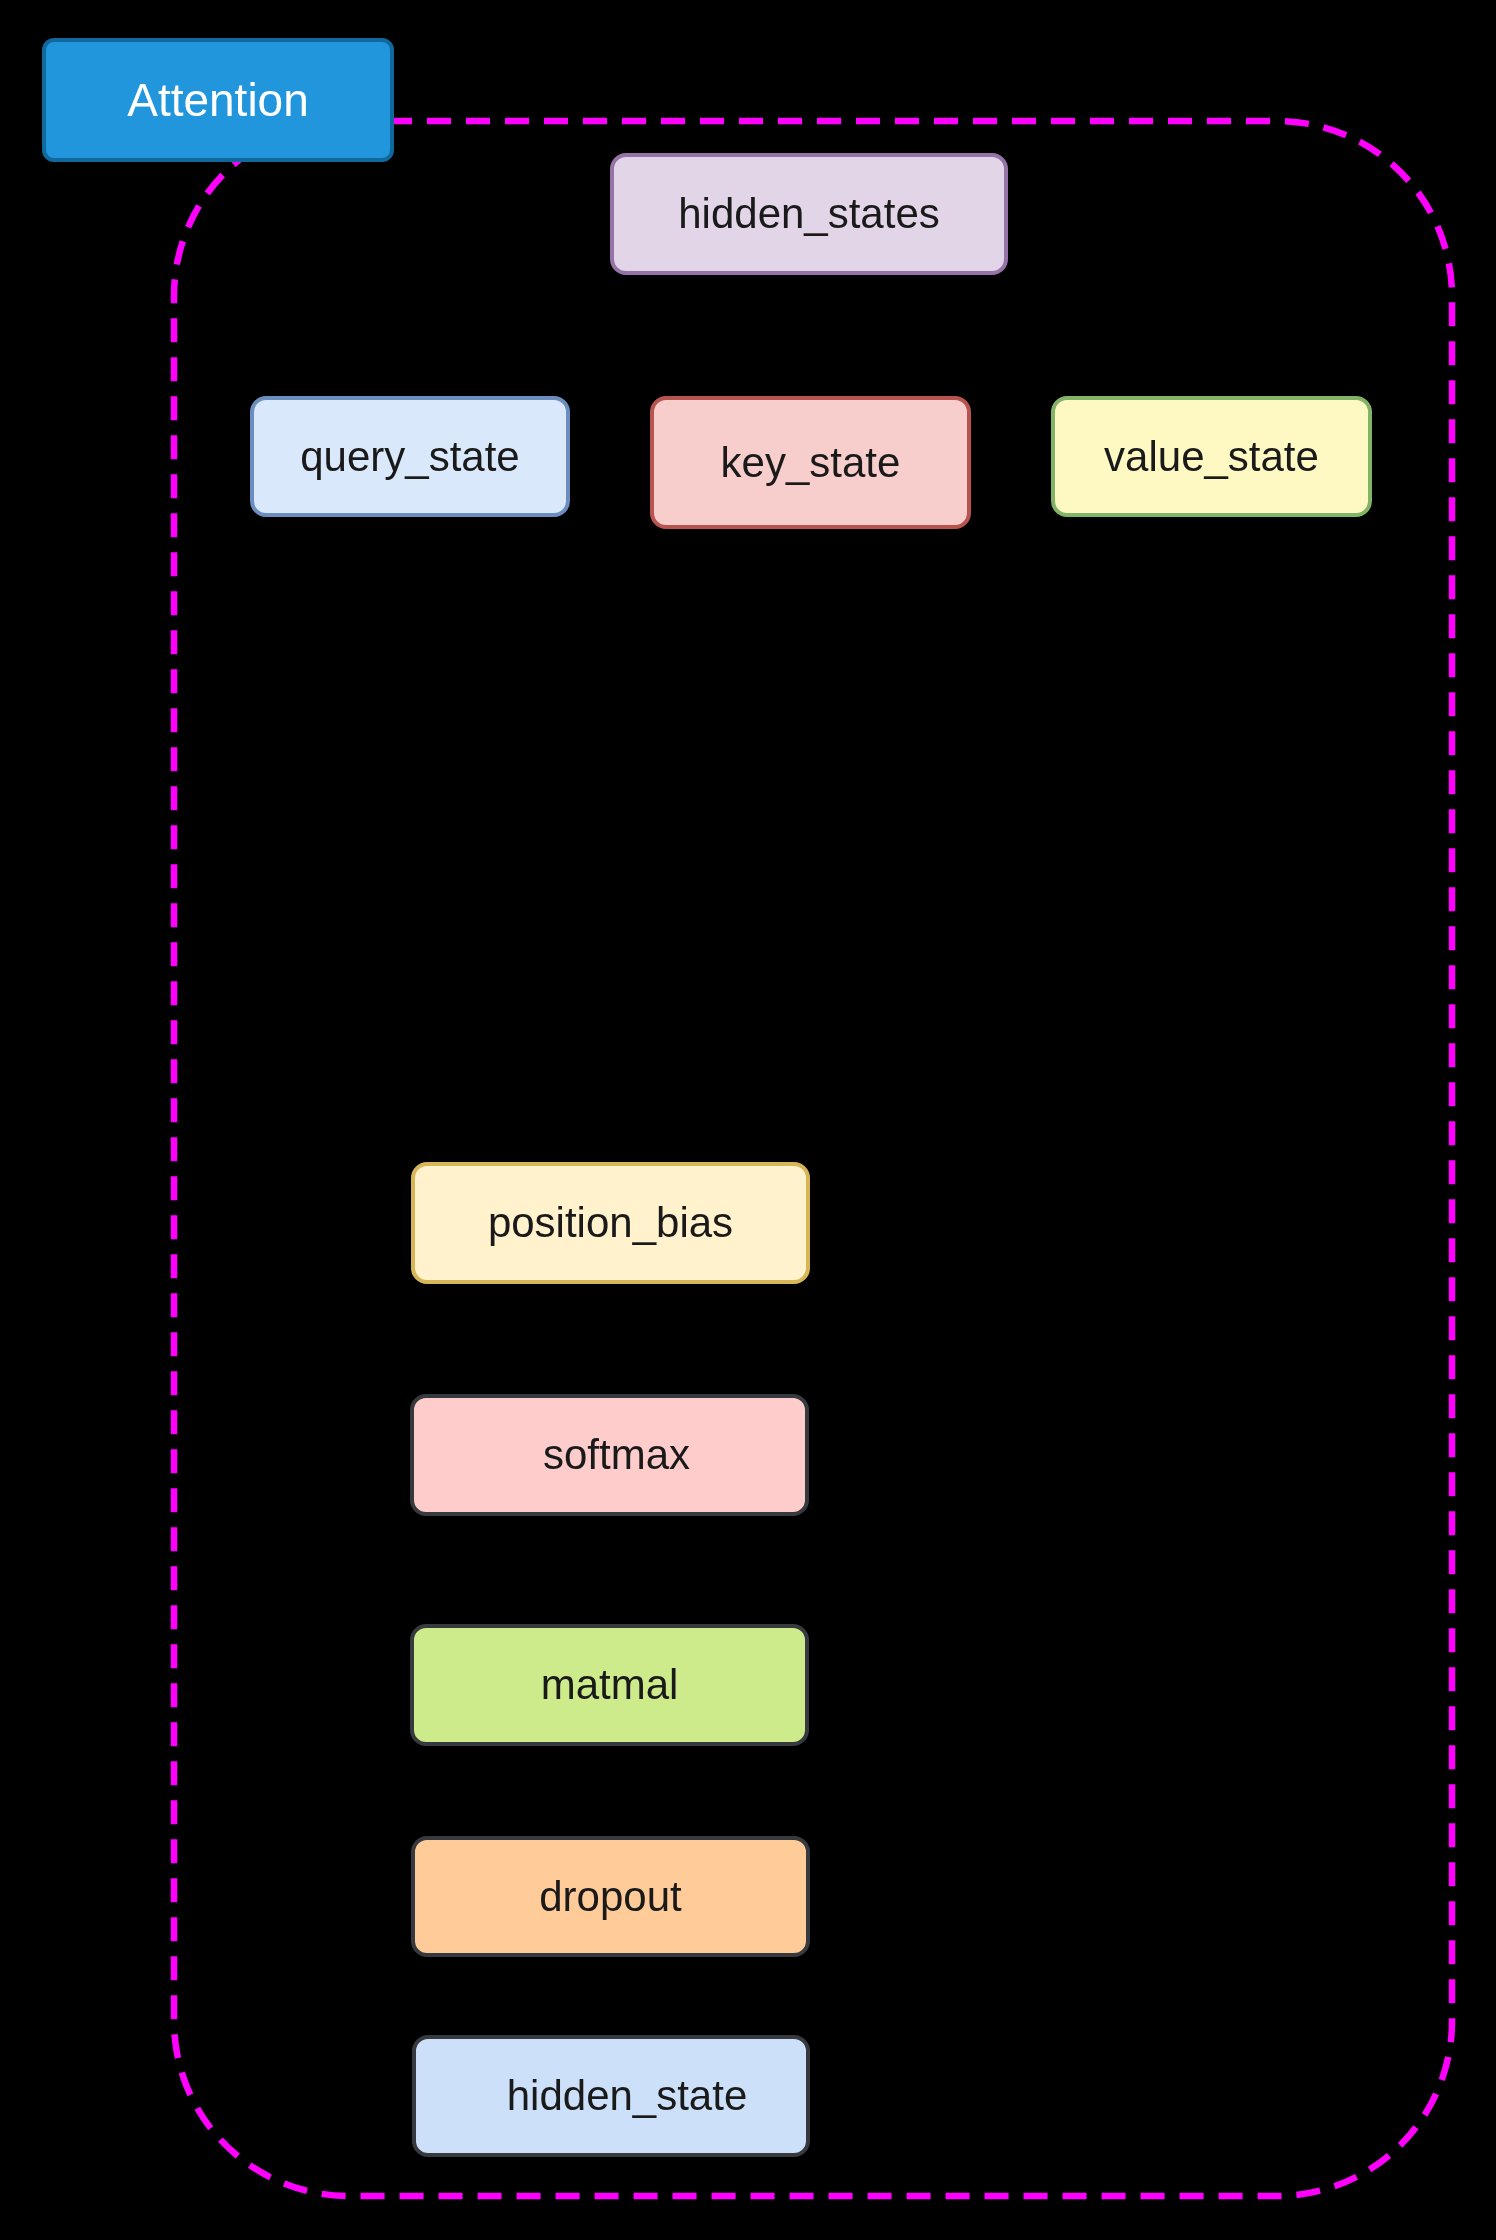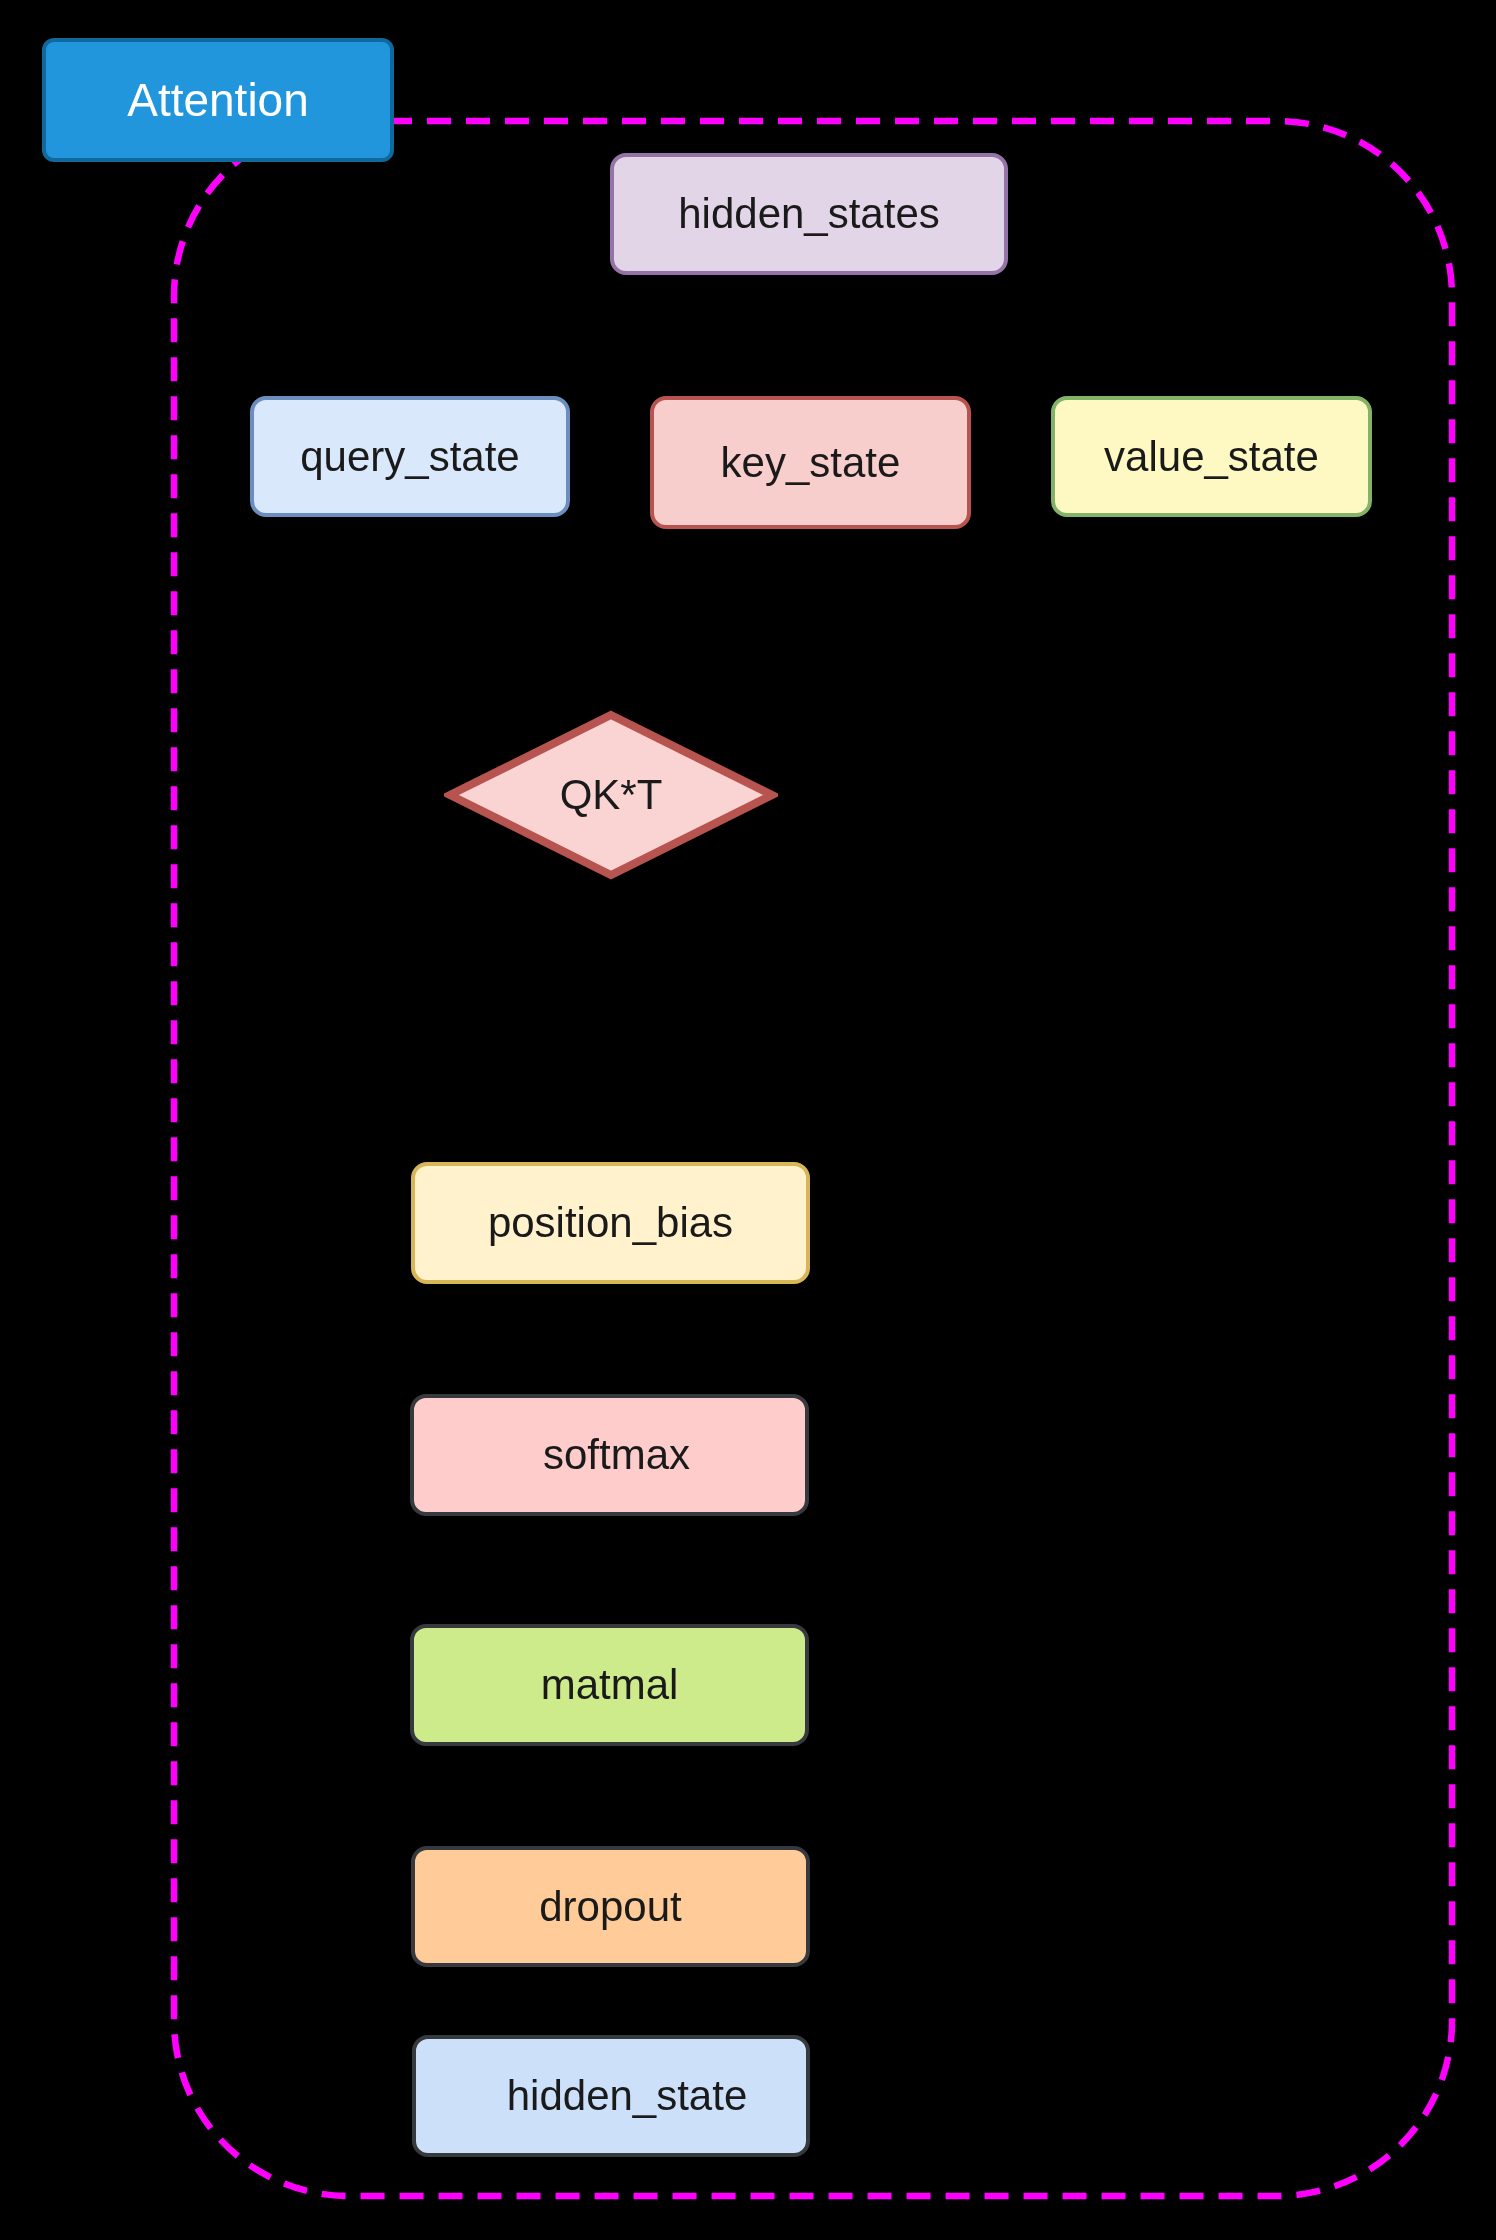--- a/index.html
+++ b/index.html
@@ -101,21 +101,20 @@
   }
   .node-matmal {
     left: 410px; top: 1624px; width: 399px; height: 122px;
     background: #cdeb8b;
     border: 4px solid #36393d;
   }
   .node-dropout {
     left: 411px; top: 1836px; width: 399px; height: 121px;
     background: #ffcc99;
     border: 4px solid #36393d;
-    margin-top: 10px;
   }
   .node-hidden-state {
     left: 412px; top: 2035px; width: 398px; height: 122px;
     background: #cce0fa;
     border: 4px solid #36393d;
     padding-left: 32px;
   }
 </style>
 </head>
 <body>
@@ -129,26 +128,20 @@
   <div class="node node-attention">Attention</div>
 
   <div class="node node-query-state">query_state</div>
 
   <div class="node node-hidden-states">hidden_states</div>
 
   <div class="node node-key-state">key_state</div>
 
   <div class="node node-value-state">value_state</div>
 
-  <div class="node node-qkt">
-    <svg viewBox="0 0 334 170" preserveAspectRatio="none">
-      <polygon points="167,5 328,85 167,165 6,85" fill="#f9d4d2" stroke="#b85450" stroke-width="8" stroke-linejoin="miter"></polygon>
-    </svg>
-    <span class="diamond-label">QK*T</span>
-  </div>
 
 
   <div class="node node-position-bias">position_bias</div>
 
   <div class="node node-softmax">softmax</div>
 
   <div class="node node-matmal">matmal</div>
 
   <div class="node node-dropout">dropout</div>
 

